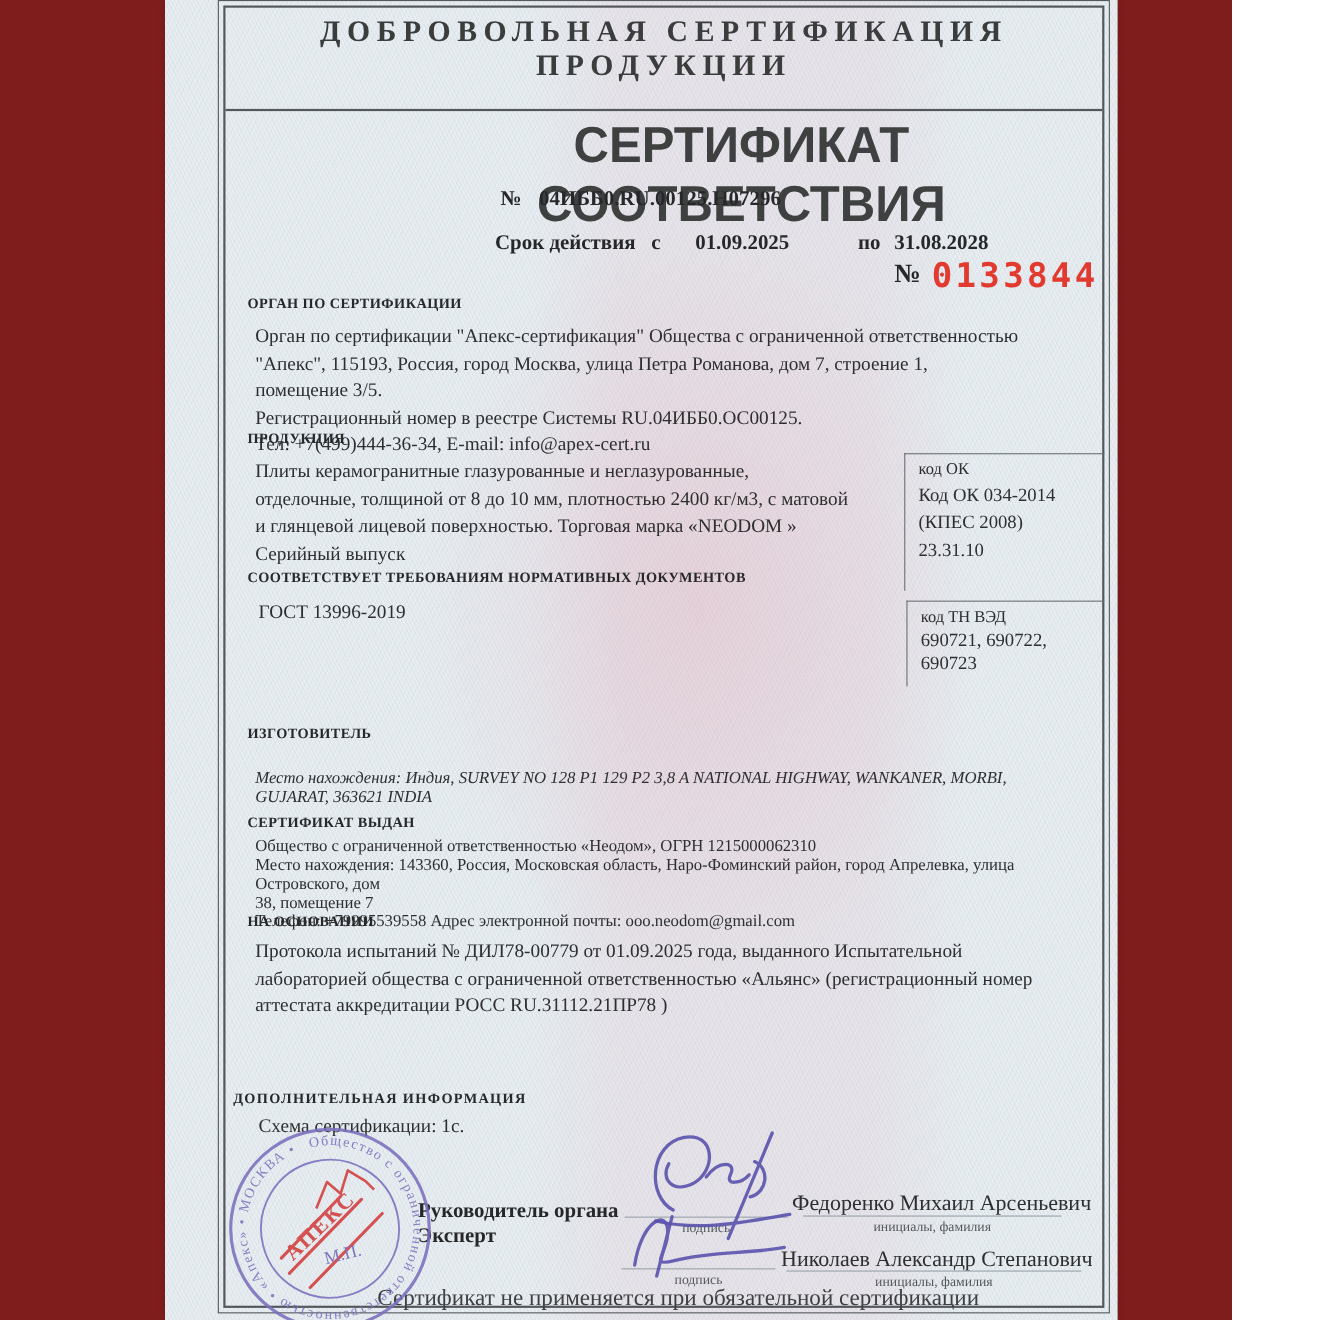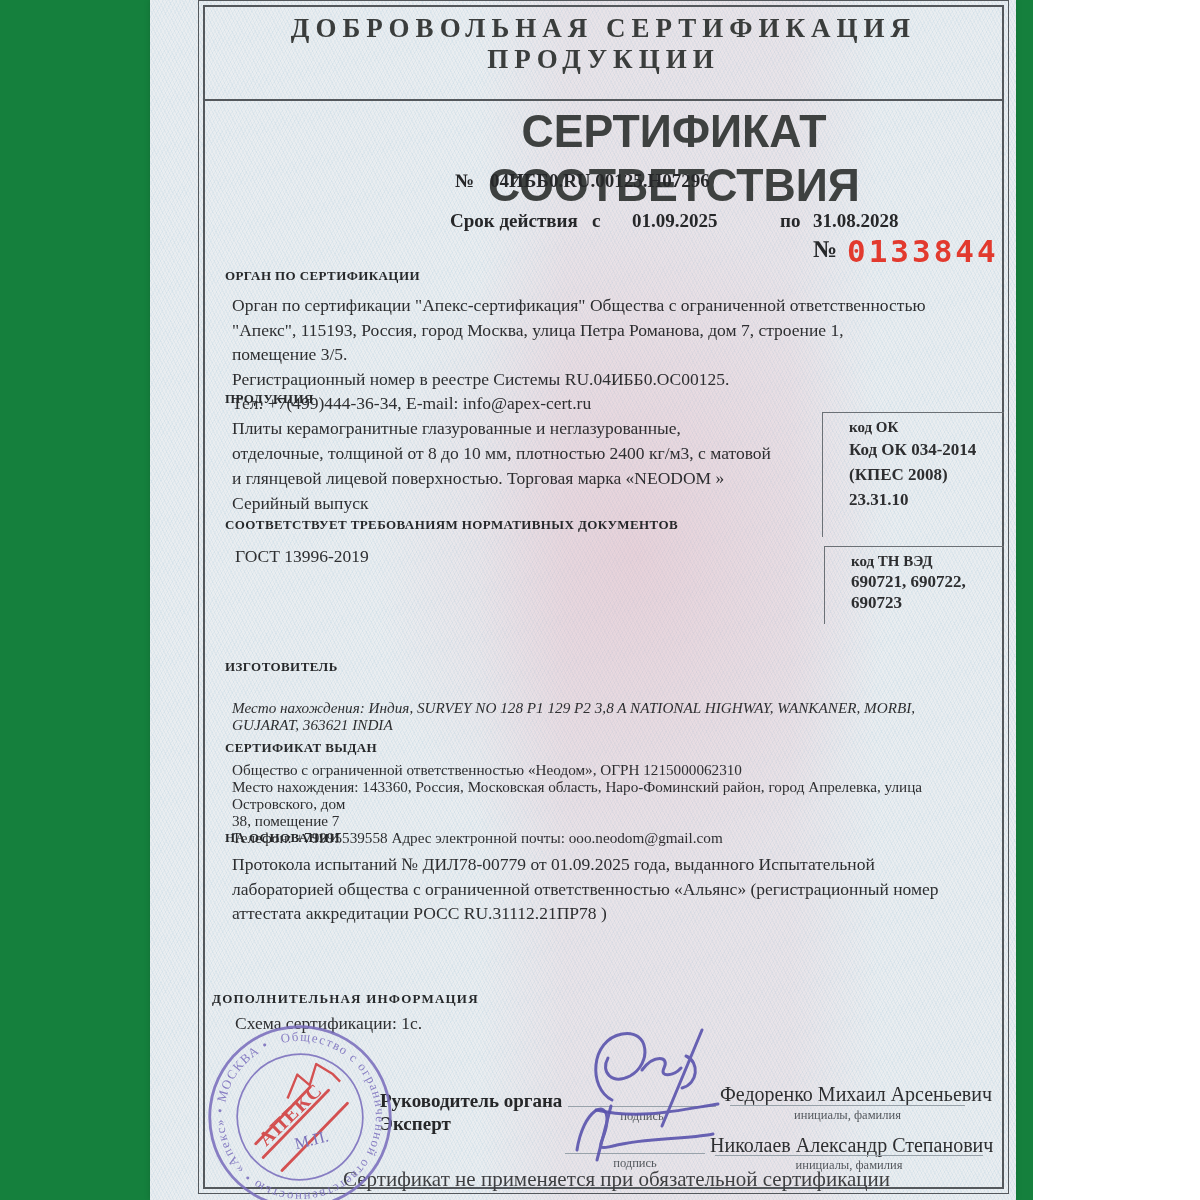--- a/index.html
+++ b/index.html
@@ -1,16 +1,16 @@
 <!DOCTYPE html>
 <html><head>
 <meta charset="utf-8">
 <style>
   html,body{margin:0;padding:0;}
-  .page{position:relative;width:1033px;height:1200px;background:#15803d;overflow:hidden;
+  .page{position:relative;width:1120px;height:1200px;background:#7f1d1d;overflow:hidden;
         font-family:"Liberation Serif", serif;color:#2e2f30;}
   .paper{position:absolute;left:150px;top:0;width:866px;height:1200px;
     background:
       radial-gradient(ellipse 42% 40% at 56% 46%, rgba(226,162,178,0.28), rgba(226,162,178,0) 72%),
       linear-gradient(90deg, rgba(226,168,184,0) 38%, rgba(226,168,184,0.14) 48%, rgba(226,168,184,0.14) 74%, rgba(226,168,184,0) 84%),
       repeating-linear-gradient(63deg, rgba(120,170,200,0.10) 0 1px, rgba(0,0,0,0) 1px 3px),
       repeating-linear-gradient(-63deg, rgba(140,190,215,0.09) 0 1px, rgba(0,0,0,0) 1px 4px),
       #e9edf0;
     box-shadow:0 0 6px rgba(0,0,0,0.15);}
   .abs{position:absolute;}
@@ -20,21 +20,21 @@
           font-weight:bold;font-size:27px;letter-spacing:6px;color:#3a3d3c;}
   .banner-box{position:absolute;left:0;top:0;width:100%;height:92px;border-bottom:2px solid #54585c;}
   .doc-title{position:absolute;left:0;top:97px;width:100%;padding-left:170px;box-sizing:border-box;
              text-align:center;font-family:"Liberation Sans",sans-serif;font-weight:bold;
              font-size:46px;color:#3e4140;transform:scaleX(0.97);transform-origin:left;}
   .b19{font-weight:bold;font-size:19px;color:#262729;}
   .h{font-weight:bold;font-size:13px;letter-spacing:0.4px;color:#26282a;}
   .body17{font-size:17.5px;line-height:24.5px;color:#2d2e30;}
   .body15{font-size:15.2px;line-height:17px;color:#2d2e30;}
   .codebox{box-sizing:border-box;border-top:1px solid #6b7075;border-left:1px solid #6b7075;
-           padding:5px 26px;font-size:17px;line-height:25px;color:#2d2e30;font-weight:bold;}
+           padding:5px 12px;font-size:17px;line-height:25px;color:#2d2e30;}
   .codebox .cap{font-size:15px;line-height:19px;}
   .redno{font-family:"DejaVu Sans Mono",monospace;font-size:31px;letter-spacing:3px;font-weight:bold;}
   .sigline{border-bottom:1px solid #98a2aa;height:0;}
   .cap12{font-size:12.5px;color:#55595e;text-align:center;}
   .name19{font-size:20px;color:#2d2e30;}
   .footer{position:absolute;left:0;top:1160px;width:100%;padding-left:26px;box-sizing:border-box;
           text-align:center;font-size:21px;color:#3e3f41;}
   svg text{font-family:"Liberation Serif",serif;}
 </style>
 </head>

